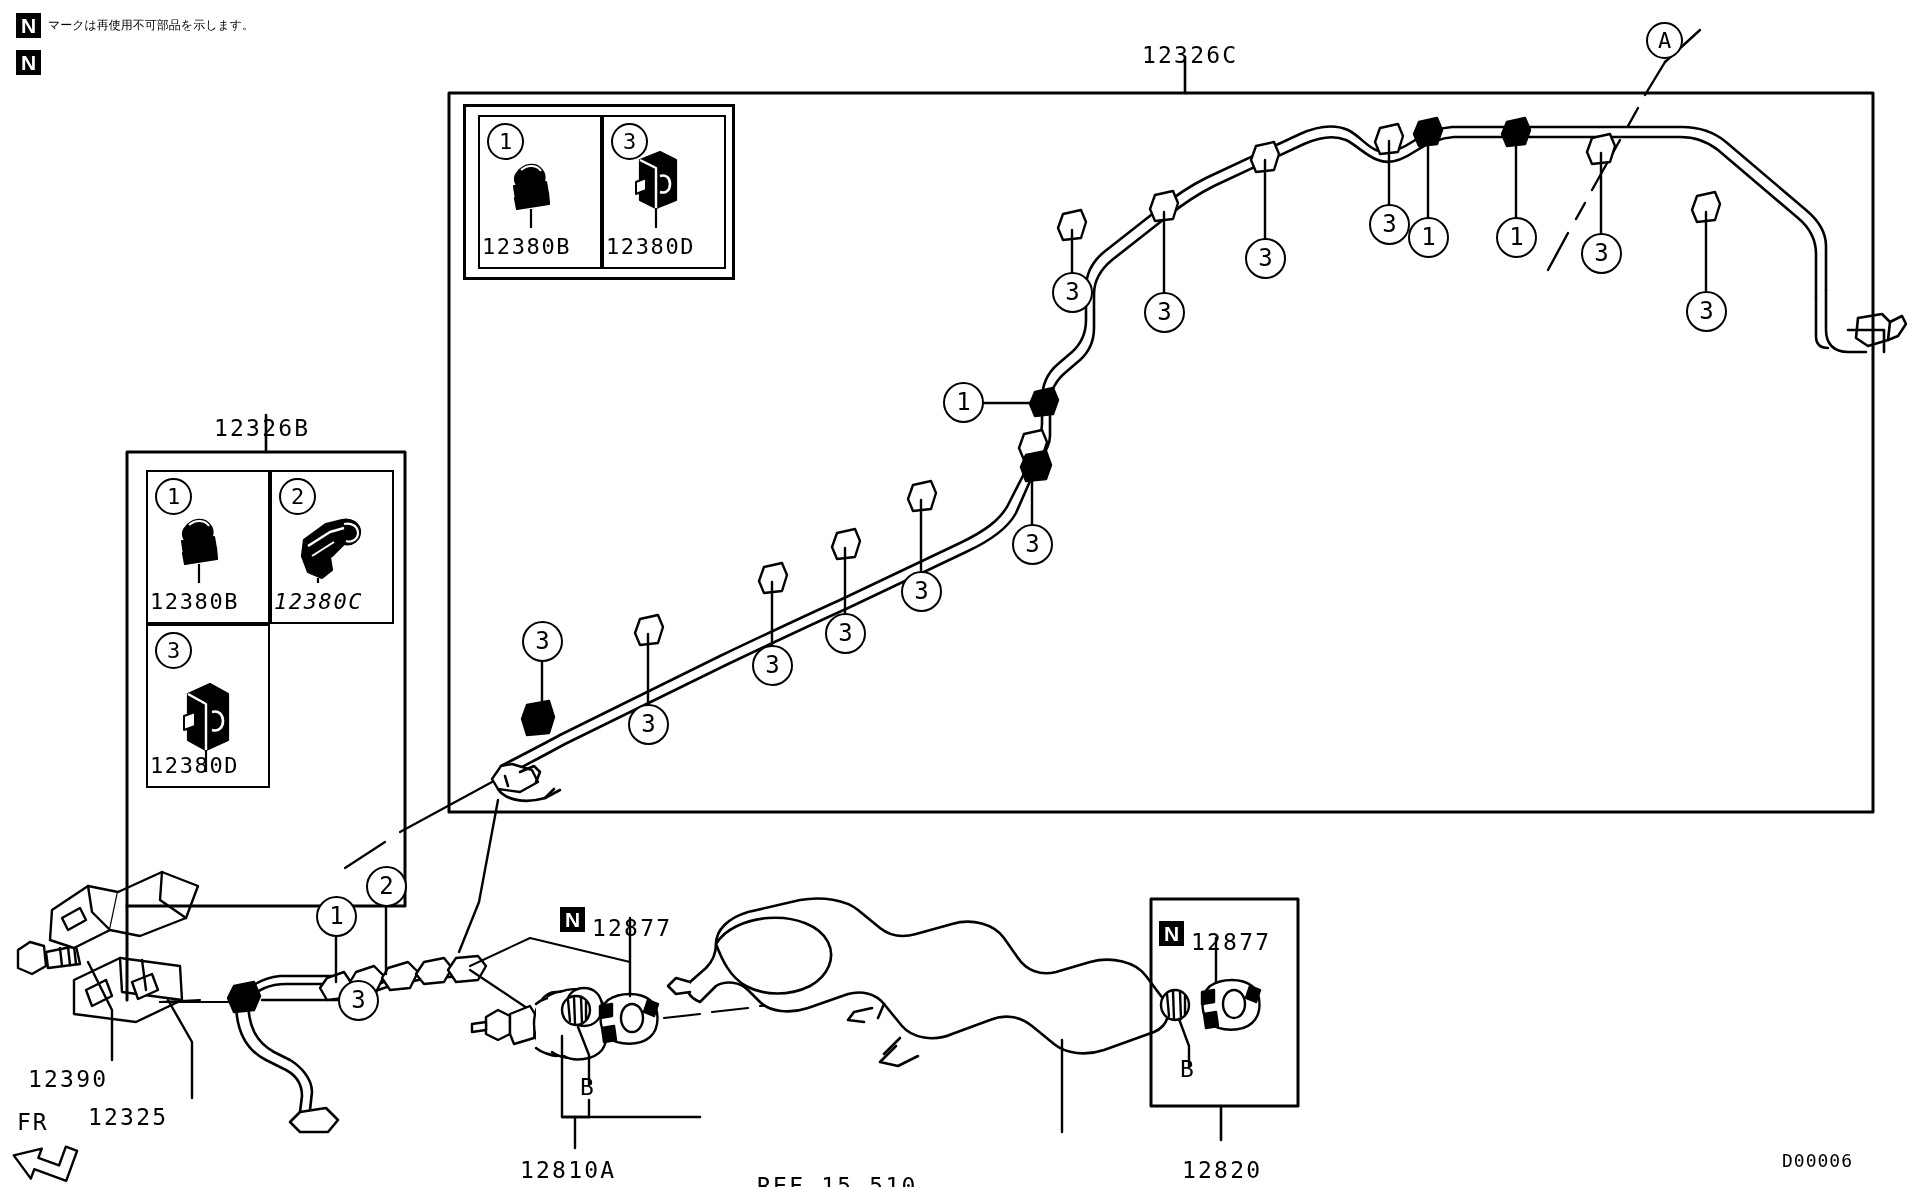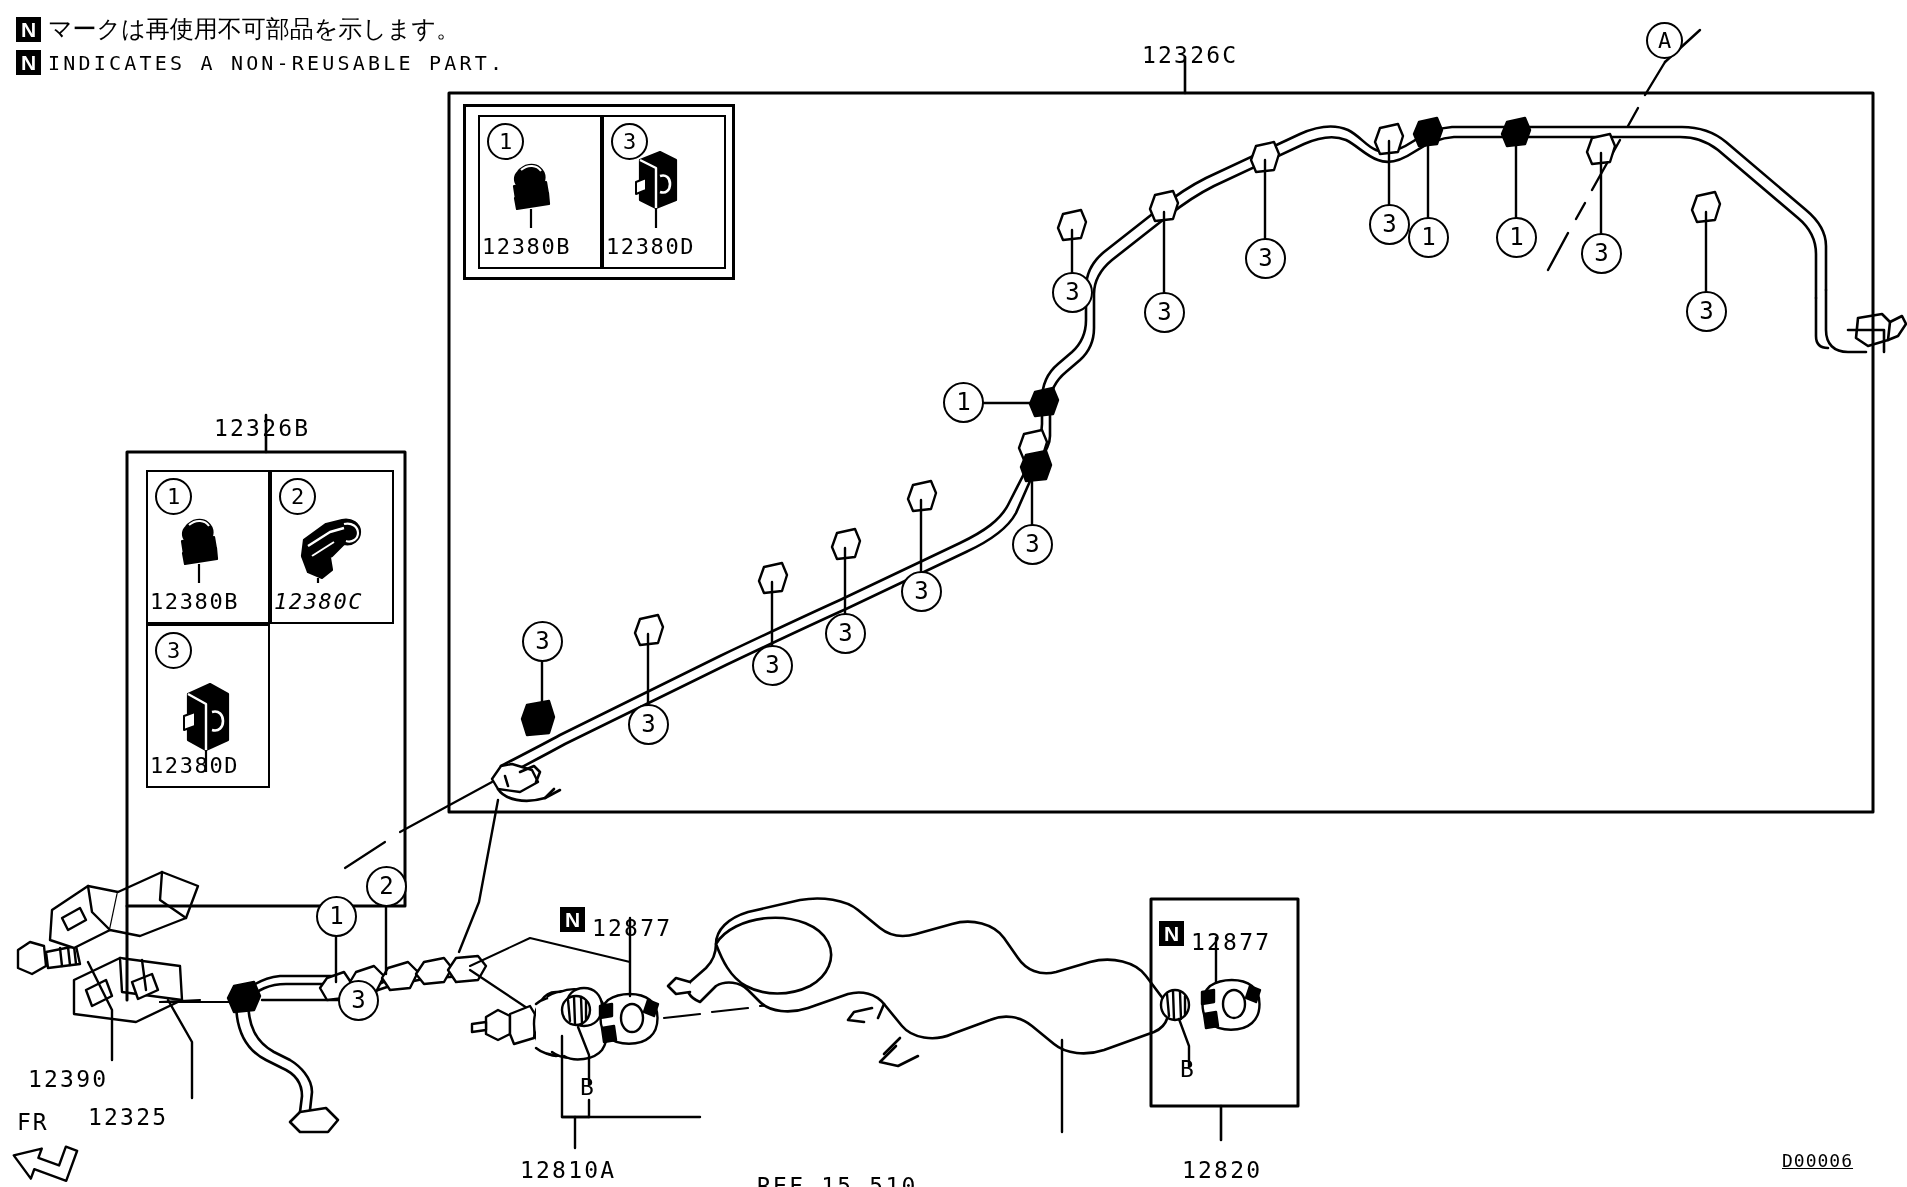--- a/index.html
+++ b/index.html
@@ -39,21 +39,21 @@
     font-weight: bold;
     font-size: 21px;
     line-height: 25px;
     width: 25px;
     height: 25px;
     text-align: center;
     margin-right: 7px;
   }
   .note-jp {
     font-family: Liberation Mono, monospace;
-    font-size: 24px;
+    font-size: 12px;
     letter-spacing: 0px;
   }
   .note-en {
     font-family: "DejaVu Sans Mono", monospace;
     font-size: 20px;
     letter-spacing: 3.2px;
   }
 
   
   .lbl {
@@ -75,21 +75,20 @@
     position: absolute;
     font-family: "DejaVu Sans Mono", monospace;
     font-size: 23px;
     white-space: nowrap;
   }
   .code {
     position: absolute;
     font-family: "DejaVu Sans Mono", monospace;
     font-size: 18px;
     letter-spacing: 1px;
-    text-decoration: underline;
   }
   .fr-text {
     position: absolute;
     font-family: "DejaVu Sans Mono", monospace;
     font-size: 23px;
     letter-spacing: 2px;
   }
 
   
   .bub {
@@ -122,21 +121,20 @@
 <body>
 
 <div id="page">
 
   <div class="note-row" style="left:16px; top:13px;">
     <span class="n-badge">N</span>
     <span class="note-jp">マークは再使用不可部品を示します。</span>
   </div>
   <div class="note-row" style="left:16px; top:50px;">
     <span class="n-badge">N</span>
-    <span class="note-en">INDICATES A NON-REUSABLE PART.</span>
   </div>
 
   <svg class="layer" viewBox="0 0 1907 1187">
     <g fill="none" stroke="#000" stroke-width="2.6" stroke-linecap="round" stroke-linejoin="round">
 
       <rect x="449" y="93" width="1424" height="719" stroke-width="3"></rect>
 
       <line x1="1185" y1="57" x2="1185" y2="93" stroke-width="2.6"></line>
 
       <line x1="1665" y1="62" x2="1700" y2="30" stroke-width="2.4"></line>

